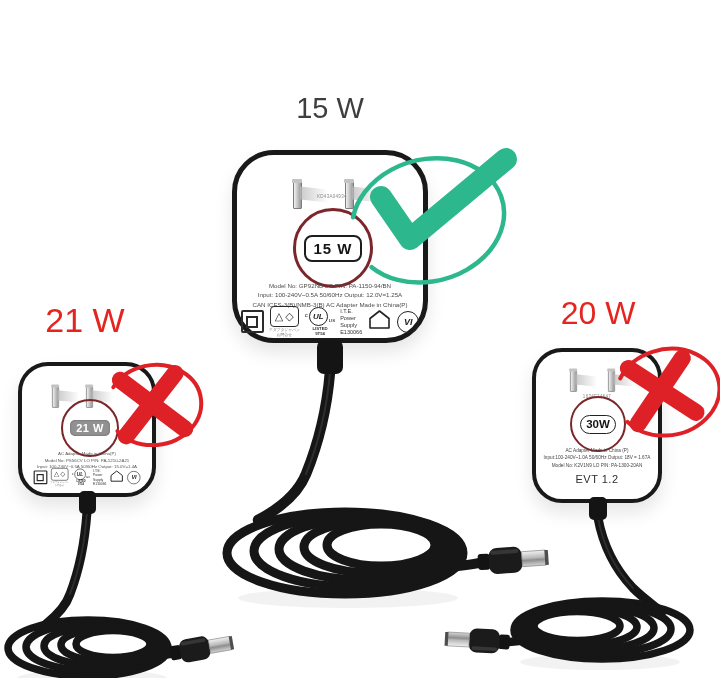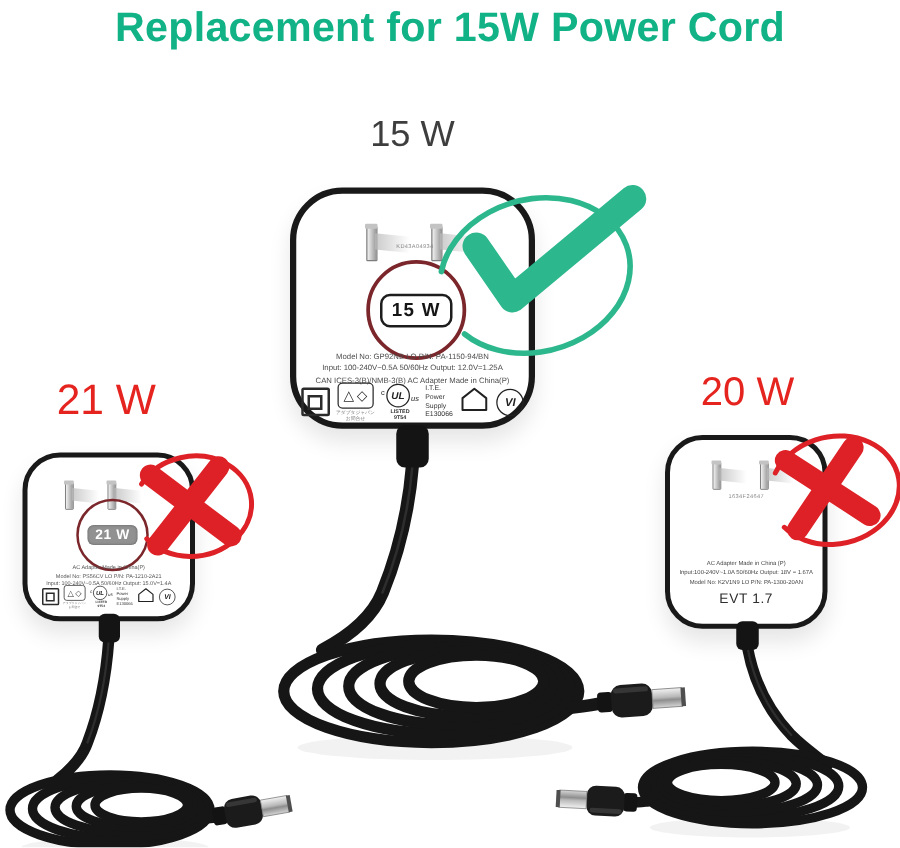--- a/index.html
+++ b/index.html
@@ -145,21 +145,20 @@
       <ellipse cx="595" cy="629" rx="76" ry="25" stroke-width="7.5"></ellipse>
       <ellipse cx="589" cy="628" rx="65" ry="21.5" stroke-width="7.5"></ellipse>
       <ellipse cx="583" cy="627" rx="54" ry="18" stroke-width="7.5"></ellipse>
       <ellipse cx="577" cy="626" rx="43" ry="14.5" stroke-width="7.5"></ellipse>
       <path d="M 519 641 C 514 641.5 510 642 506 642" stroke-width="8.5"></path>
       <path d="M 598 518 C 603 545 614 568 633 588" stroke="#3f3f3f" stroke-width="1.8" opacity="0.6"></path>
     </g>
     <use href="#plug" transform="translate(506,642) rotate(183) scale(0.92)"></use>
   </svg>
 
-  <div class="title">Replacement for 15W Power Cord</div>
   <div class="w-label" id="label15">15 W</div>
   <div class="w-label" id="label21">21 W</div>
   <div class="w-label" id="label30">20 W</div>
 
   <div class="adapter" id="ad15">
     <span class="prong" style="left:56px; top:26px;"></span>
     <span class="prong" style="left:108px; top:26px;"></span>
     <span class="tiny-serial" style="left:80px; top:39px;">KD43A04934</span>
 
     <div class="badge-ring" id="b15">
@@ -252,28 +251,31 @@
       </span>
       <span class="vi">VI</span>
     </div>
   </div>
 
   <div class="adapter" id="ad30">
     <span class="prong small" style="left:34px; top:18px;"></span>
     <span class="prong small" style="left:72px; top:18px;"></span>
     <span class="tiny-serial" style="left:0; right:0; top:42px; text-align:center;">1634F24647</span>
 
+    <div class="badge-ring" id="b30">
+      <span class="badge-oval">30W</span>
+    </div>
 
     <div class="spec" id="spec30">
       <div>AC Adapter Made in China (P)</div>
       <div>Input:100-240V~1.0A   50/60Hz   Output: 18V = 1.67A</div>
       <div>Model No: K2V1N9   LO P/N: PA-1300-20AN</div>
     </div>
 
-    <div class="evt">EVT 1.7</div>
+    <div class="evt">EVT 1.2</div>
   </div>
 
   <svg class="layer top" width="720" height="678" viewBox="0 0 720 678">
 
     <rect x="317" y="340" width="26" height="34" rx="7" fill="#141414"></rect>
     <rect x="79" y="491" width="17" height="23" rx="5" fill="#141414"></rect>
     <rect x="589" y="497" width="18" height="23" rx="5" fill="#141414"></rect>
 
     <g fill="none" stroke="#2db78d" stroke-linecap="round">
       <path d="M 357 197 A 77 61 0 1 1 362 250" stroke-width="4.5" transform="rotate(-15 432 222)"></path>

